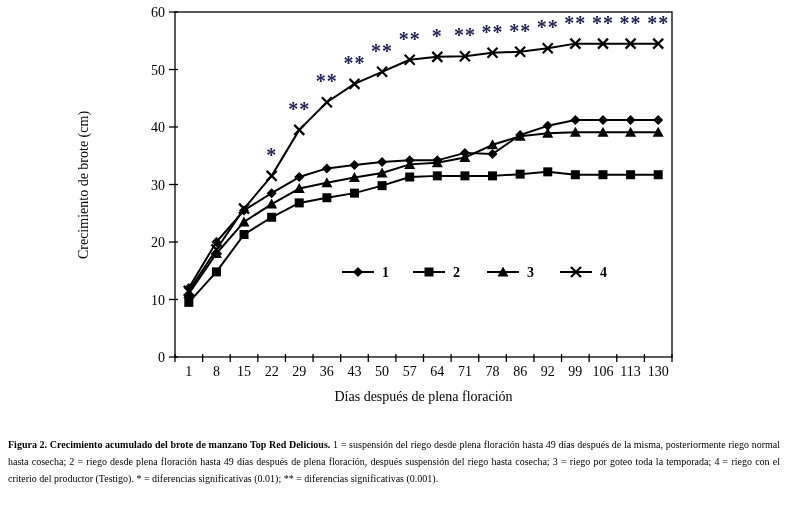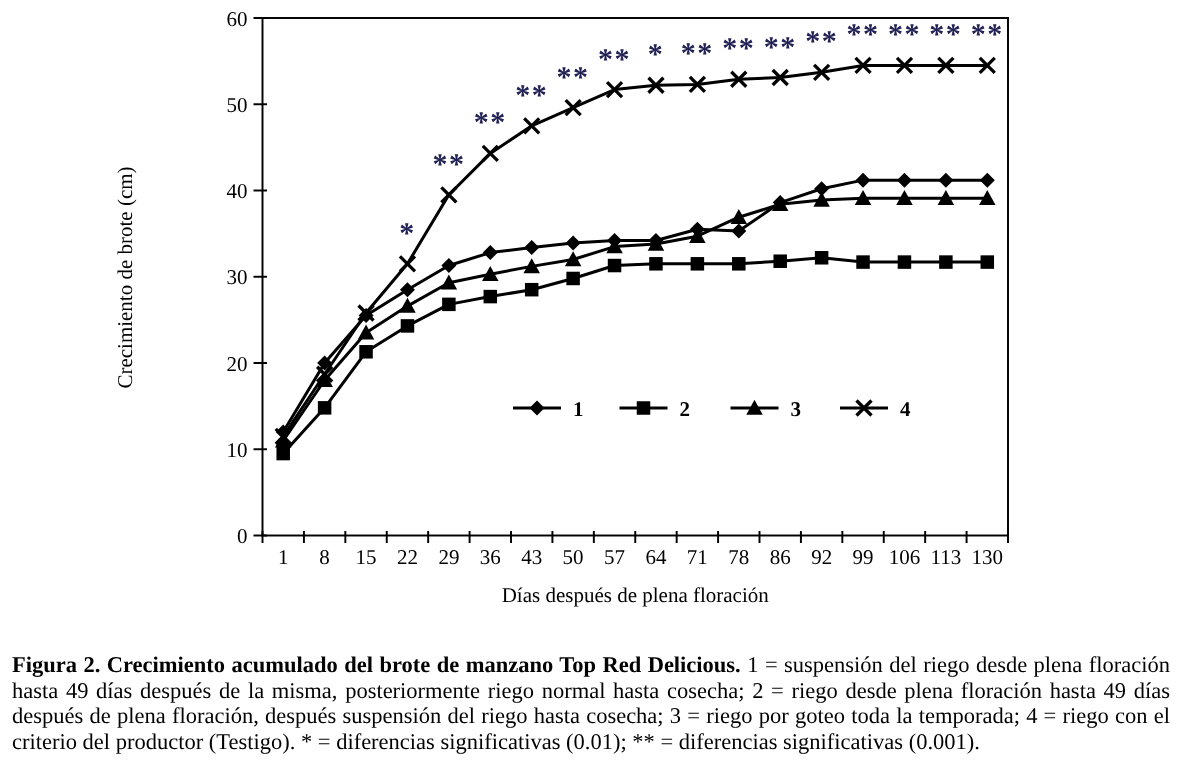--- a/index.html
+++ b/index.html
@@ -3,21 +3,21 @@
 <meta charset="utf-8">
 <style>
   html,body{margin:0;padding:0;}
   body{
     width:786px;height:508px;background:#ffffff;position:relative;
     font-family:"Liberation Serif", serif;overflow:hidden;
   }
   #chart-wrap{position:absolute;left:0;top:0;width:786px;height:436px;}
   .caption{
     position:absolute;left:8px;top:436px;width:772px;
-    font-size:15px;line-height:17px;color:#000;
+    font-size:10px;line-height:17px;color:#000;
     text-align:justify;margin:0;
   }
   .cap-bold{font-weight:bold;}
 </style>
 </head>
 <body>
 
 <div id="chart-wrap">
   <svg id="chart" width="786" height="436" viewBox="0 0 786 436">
       <rect x="175" y="12" width="497" height="345" fill="none" stroke="#000000" stroke-width="1.3"></rect>

